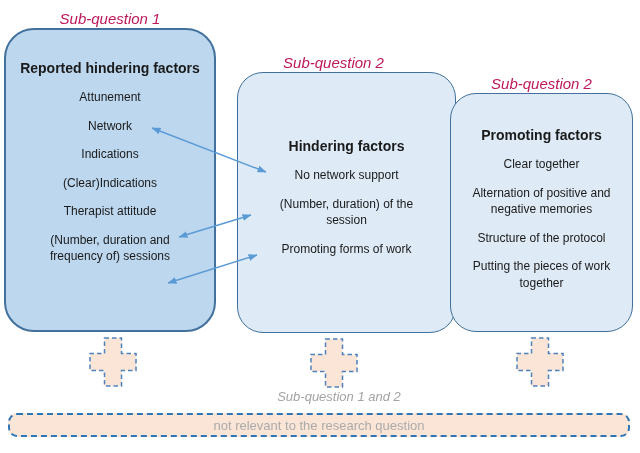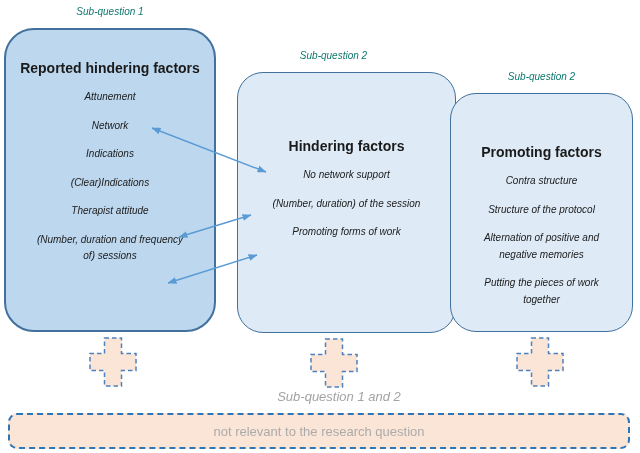--- a/index.html
+++ b/index.html
@@ -3,54 +3,54 @@
 <meta charset="utf-8">
 <style>
   html,body{margin:0;padding:0;background:#fff;}
   .canvas{
     position:relative;width:640px;height:453px;background:#ffffff;
     font-family:"Liberation Sans","DejaVu Sans",sans-serif;
     color:#1a1a1a;overflow:hidden;
   }
   .col-title{
     position:absolute;text-align:center;font-style:italic;
-    font-size:10px;color:#0f766e;line-height:16px;
+    font-size:15px;color:#be185d;line-height:16px;margin-top:7px;
   }
   .box{
     position:absolute;box-sizing:border-box;display:flex;flex-direction:column;
     align-items:center;row-gap:12px;text-align:center;
   }
   .box-left{
     left:4px;top:28px;width:212px;height:304px;
     background:#BDD7EE;border:2px solid #41719C;border-radius:30px;
   }
   .box-middle{
     left:237px;top:72px;width:219px;height:261px;
     background:#DEEAF6;border:1.5px solid #41719C;border-radius:26px;
   }
   .box-right{
     left:450px;top:93px;width:183px;height:239px;
     background:#DEEAF6;border:1.5px solid #41719C;border-radius:26px;
   }
   .box .heading{font-weight:bold;font-size:14px;line-height:17px;}
   .box-left .heading{margin-top:30px;}
   .box-middle .heading{margin-top:65px;}
-  .box-right .heading{margin-top:50px;}
-  .item{font-size:10px;line-height:16.5px;font-style:italic;}
+  .box-right .heading{margin-top:33px;}
+  .item{font-size:12px;line-height:16.5px;}
   .wrap-150{max-width:150px;}
   .wrap-165{max-width:165px;}
   .wrap-155{max-width:155px;}
   .wrap-140{max-width:140px;}
   .overlay{position:absolute;left:0;top:0;width:640px;height:453px;pointer-events:none;}
   .bottom-caption{
     position:absolute;left:19px;top:389px;width:640px;text-align:center;
     font-style:italic;font-size:13px;color:#A3A3A3;line-height:16px;
   }
   .bottom-box{
-    position:absolute;left:8px;top:413px;width:622px;height:36px;box-sizing:border-box;
+    position:absolute;left:8px;top:413px;width:622px;height:24px;box-sizing:border-box;
     background:#FBE5D6;border:2px dashed #2E75B6;border-radius:9px;
     display:flex;align-items:center;justify-content:center;
     font-size:13px;color:#ABABAB;
   }
 </style>
 </head>
 <body>
 
 <div class="canvas">
 
@@ -70,23 +70,23 @@
 
   <div class="box box-middle">
     <div class="heading">Hindering factors</div>
     <div class="item">No network support</div>
     <div class="item wrap-165">(Number, duration) of the session</div>
     <div class="item">Promoting forms of work</div>
   </div>
 
   <div class="box box-right">
     <div class="heading">Promoting factors</div>
-    <div class="item">Contra structure</div>
+    <div class="item">Clear together</div>
+    <div class="item wrap-155">Alternation of positive and negative memories</div>
     <div class="item">Structure of the protocol</div>
-    <div class="item wrap-155">Alternation of positive and negative memories</div>
     <div class="item wrap-140">Putting the pieces of work together</div>
   </div>
 
   <svg class="overlay" viewBox="0 0 640 453">
     <defs>
       <marker id="ah" markerWidth="9" markerHeight="7" refX="8.5" refY="3.5" orient="auto-start-reverse" markerUnits="userSpaceOnUse">
         <path d="M0,0 L9,3.5 L0,7 Z" fill="#5B9BD5"></path>
       </marker>
     </defs>
     <line x1="152" y1="128" x2="266" y2="172" stroke="#5B9BD5" stroke-width="1.4" marker-start="url(#ah)" marker-end="url(#ah)"></line>

